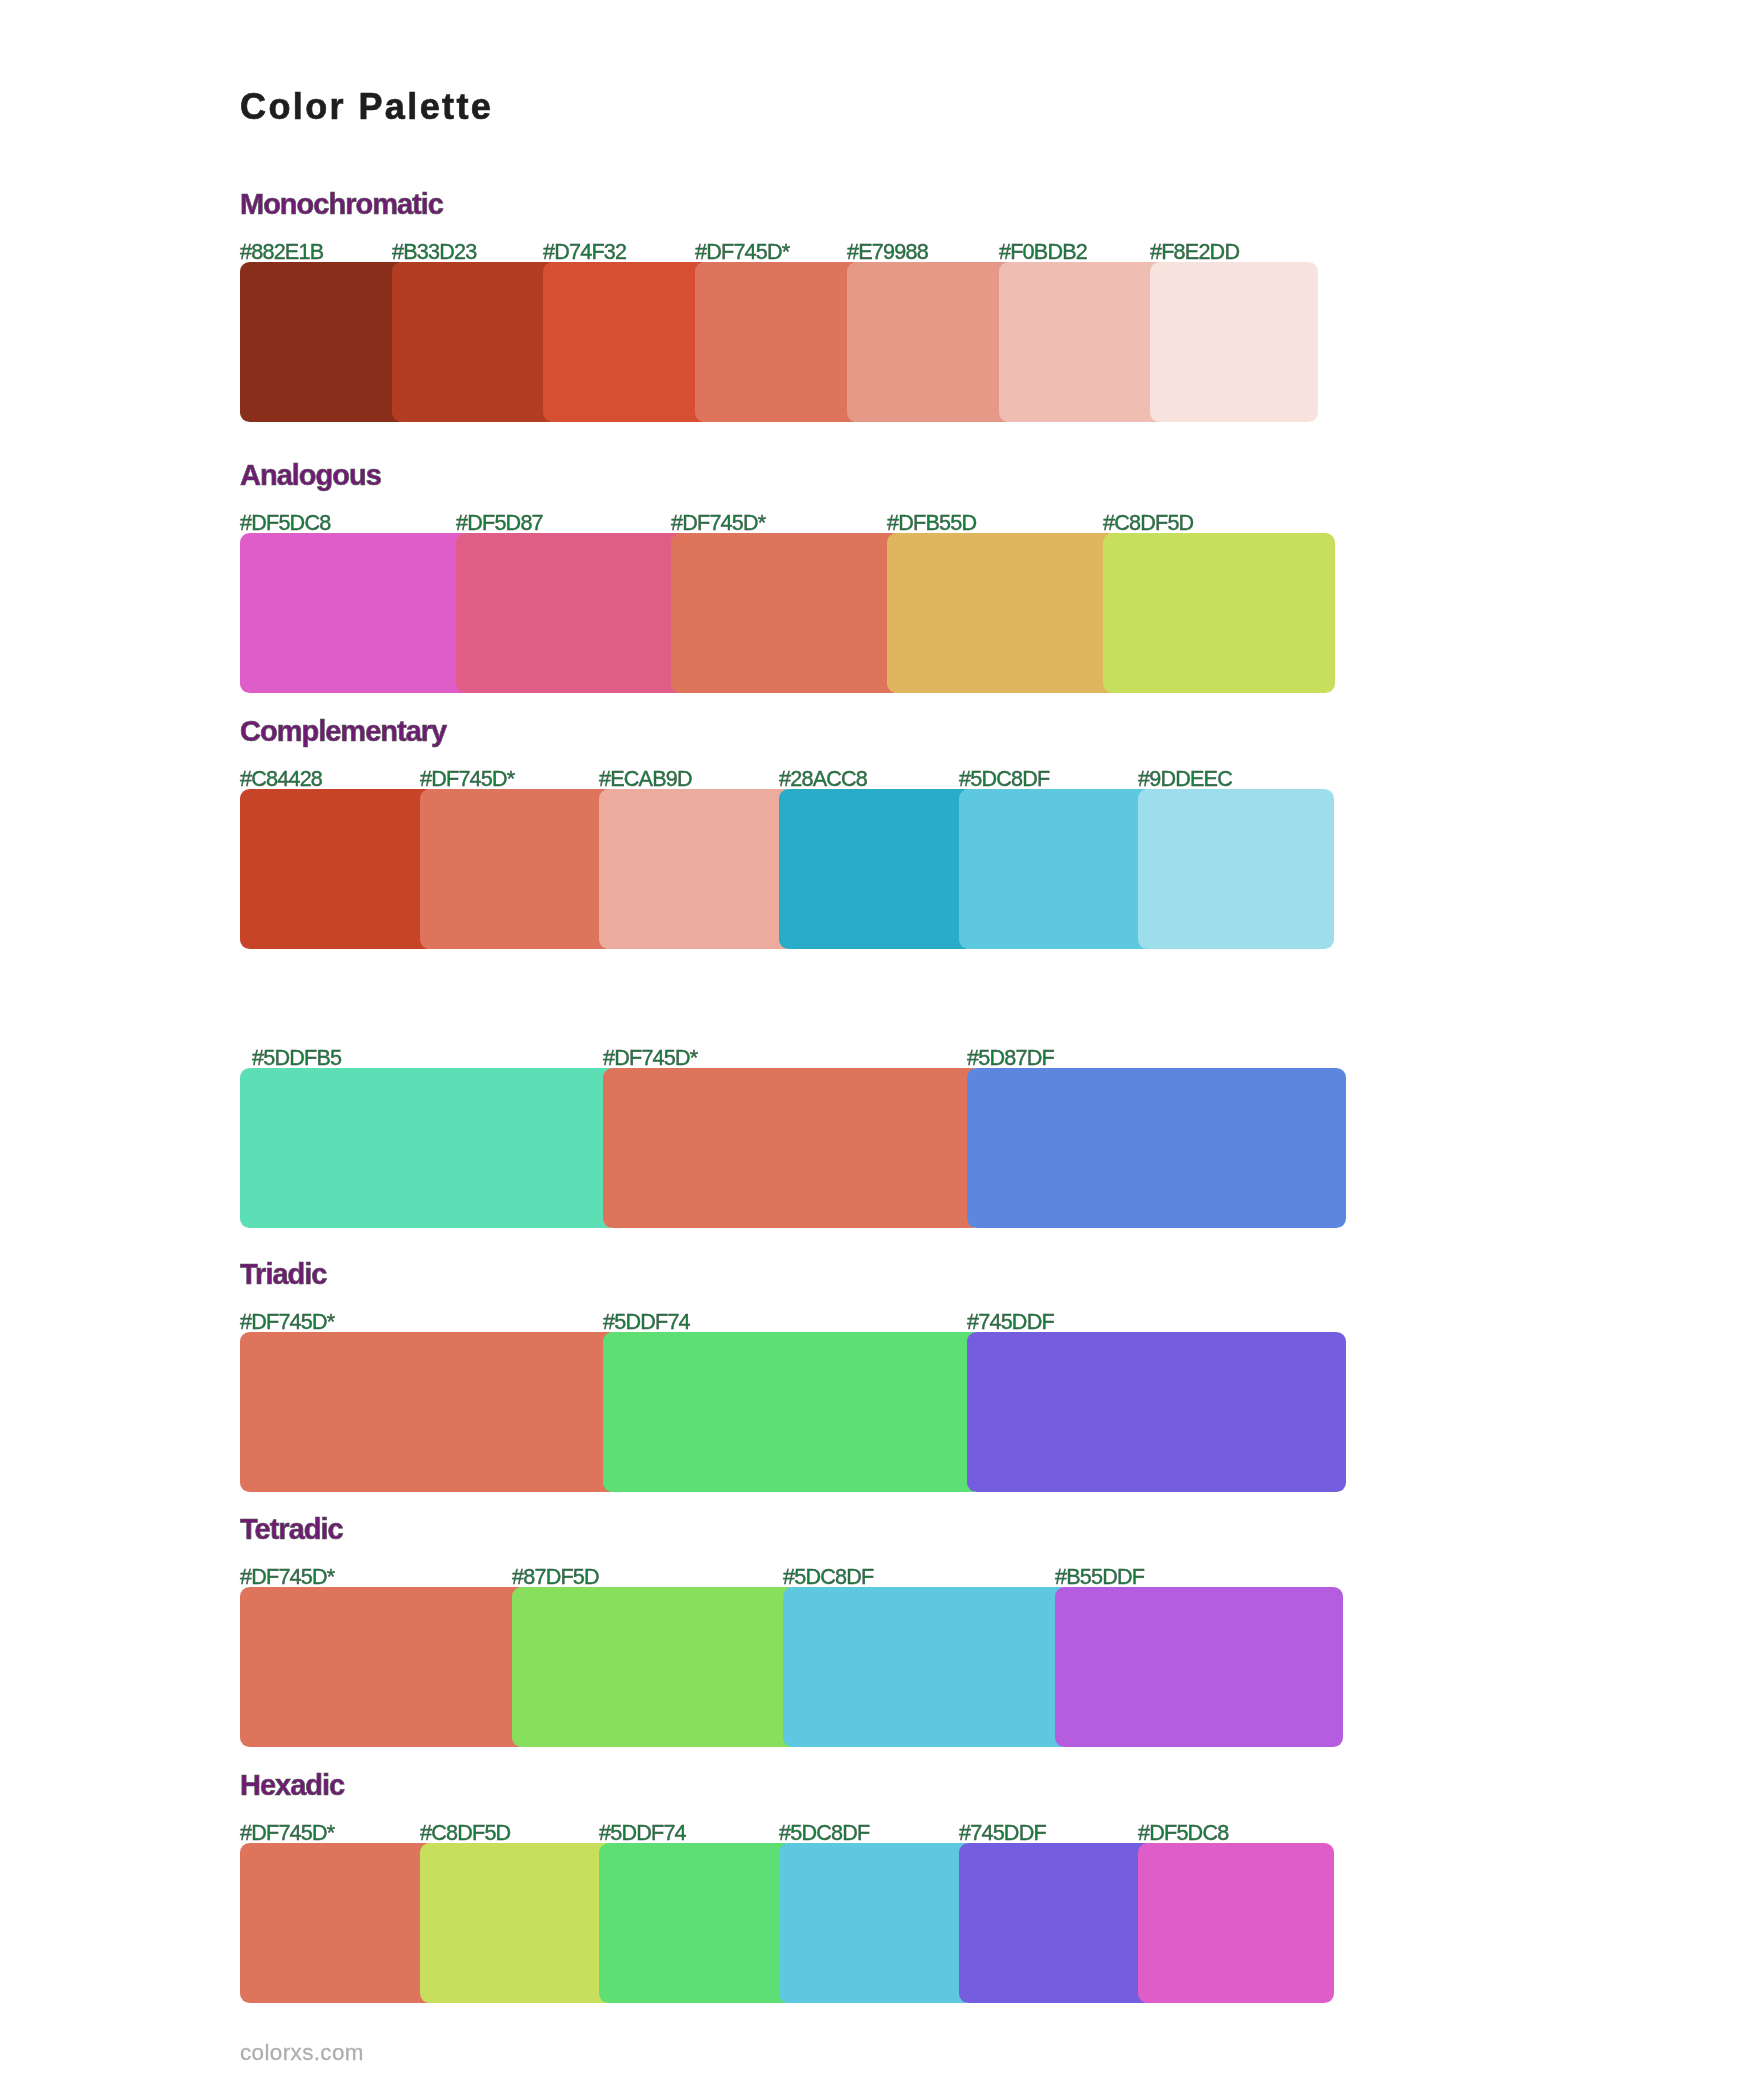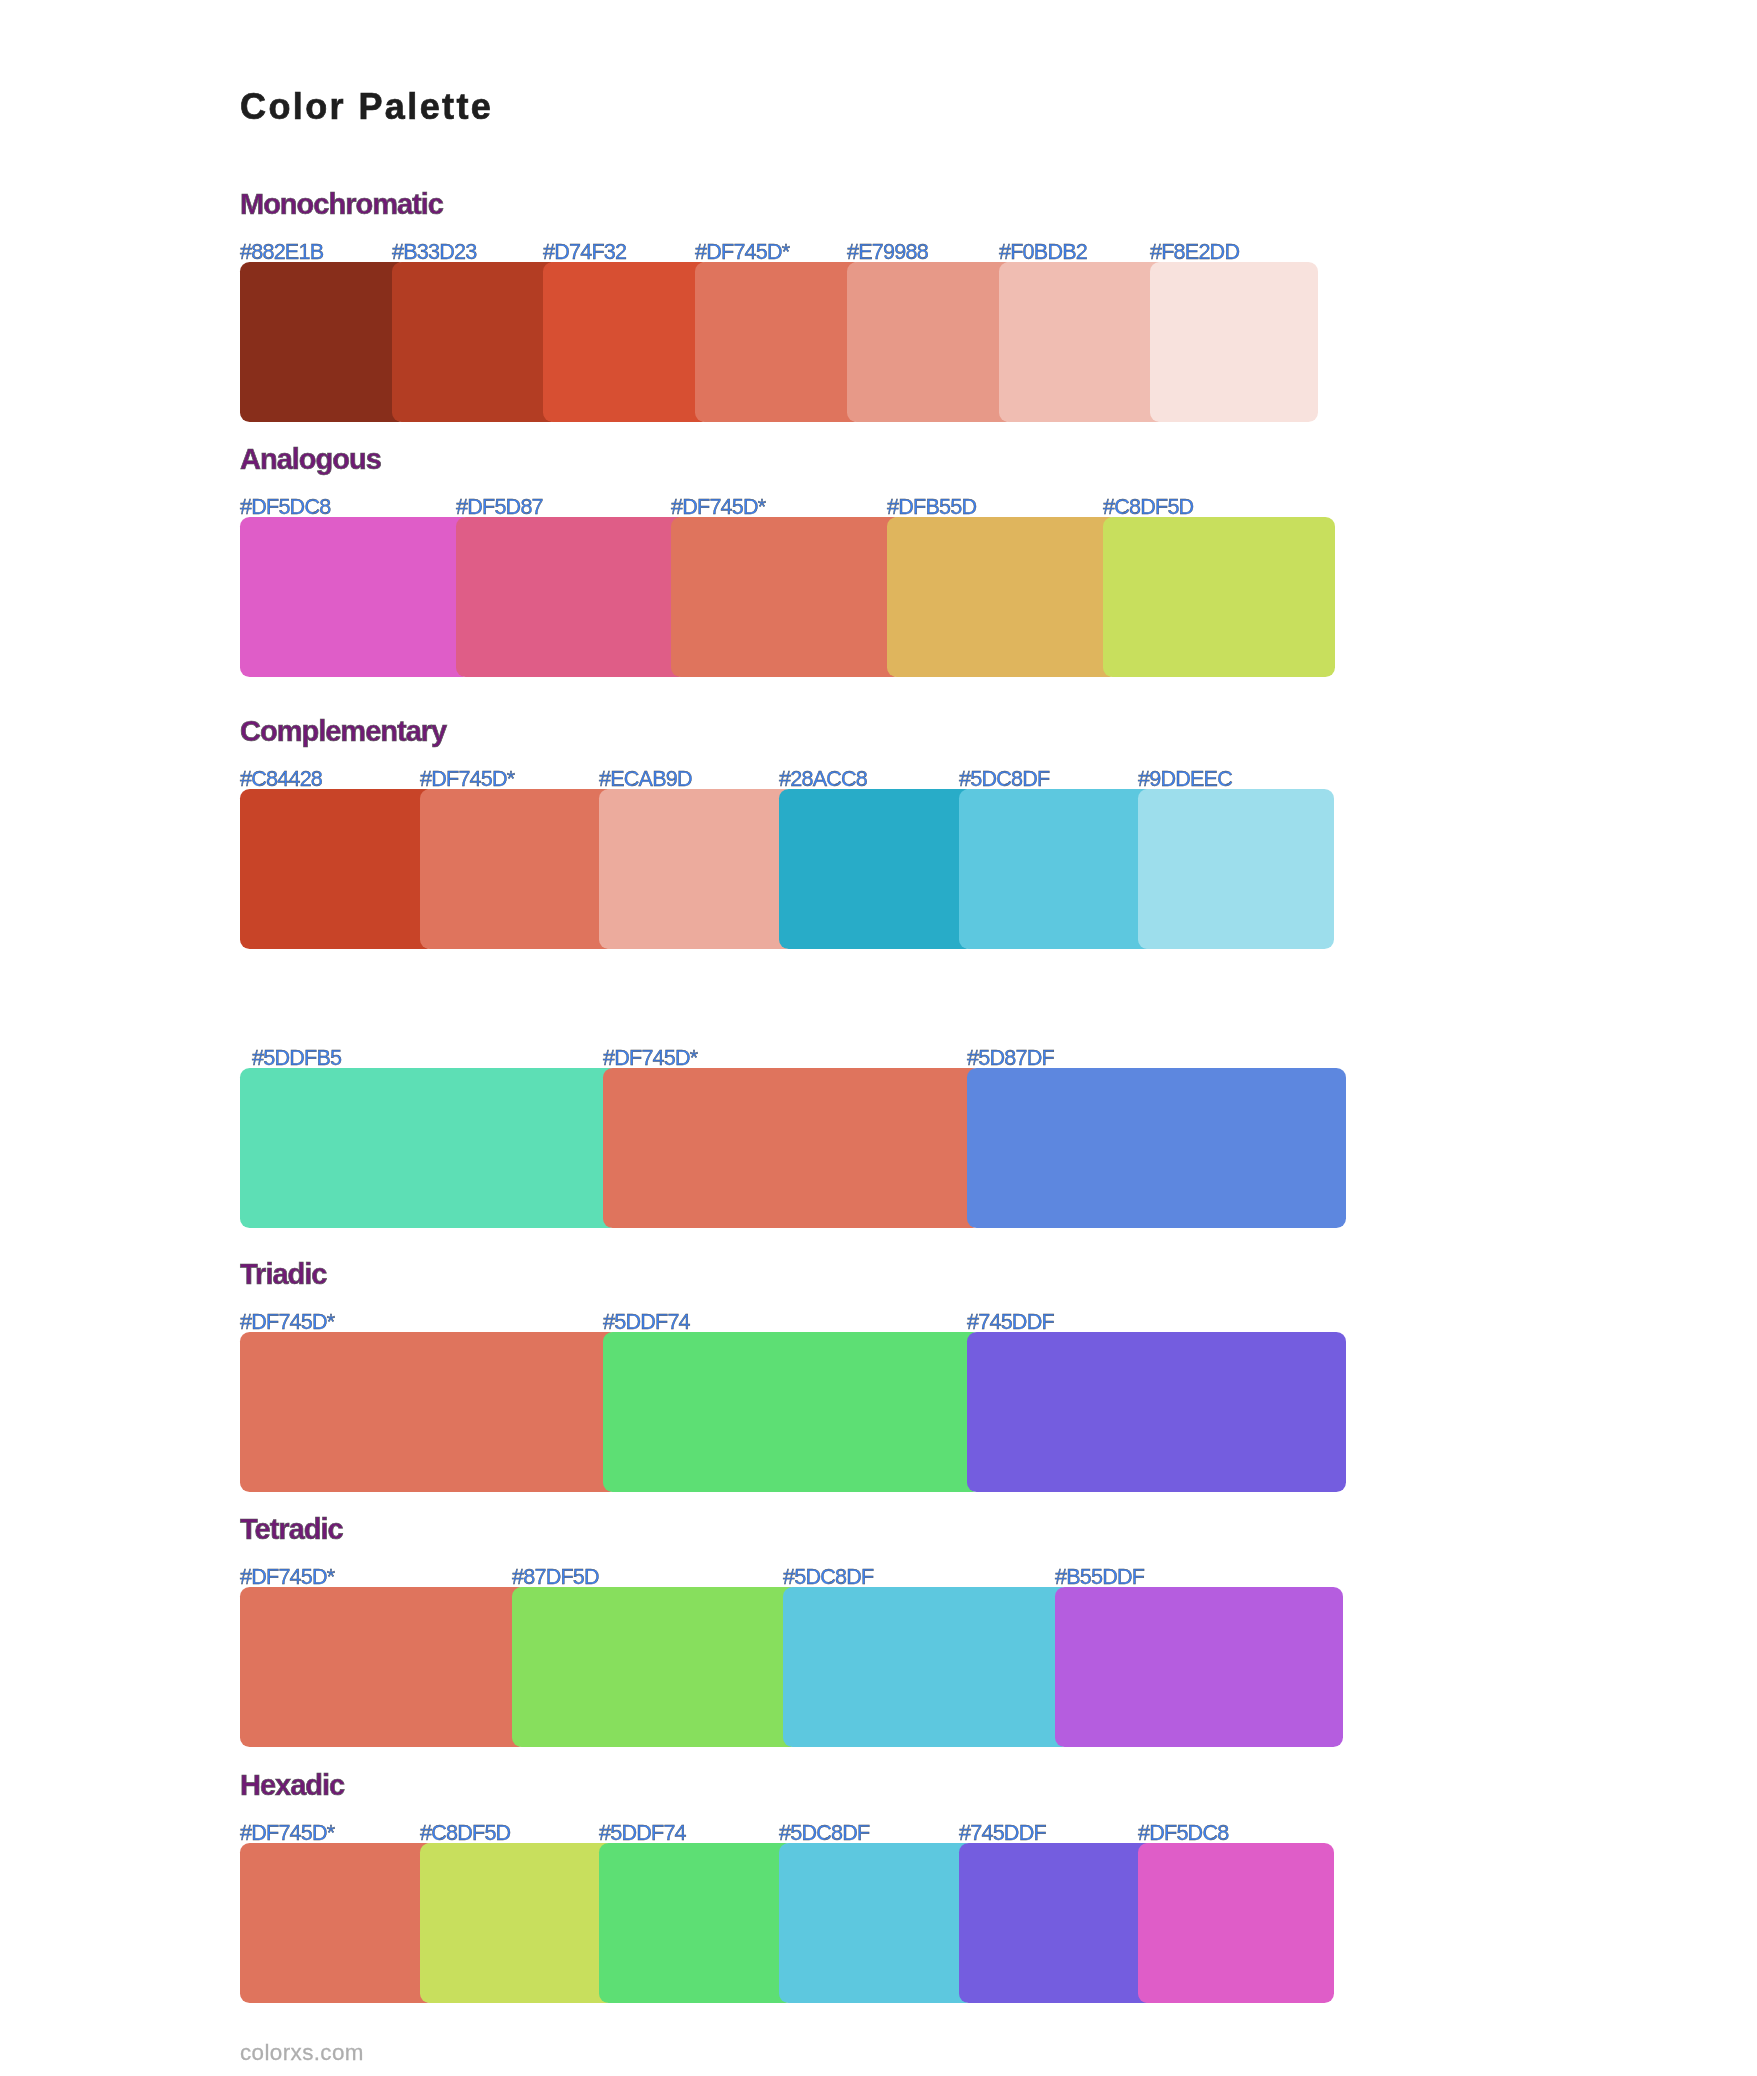--- a/index.html
+++ b/index.html
@@ -28,21 +28,21 @@
   
   .section{position:absolute;left:240px;width:1078px;height:226px;}
   .sec-title{
     position:absolute;left:0;top:-5.6px;
     font-size:29px;font-weight:700;color:#701a75;
     letter-spacing:-1px;-webkit-text-stroke:0.7px #565656;white-space:nowrap;line-height:1;
   }
   .swatch-labels{position:absolute;left:0;top:45px;width:1078px;height:19px;}
   .swatch-label{
     position:absolute;top:0;
-    font-size:21.6px;font-weight:400;color:#3b82f6;
+    font-size:21.6px;font-weight:400;color:#15803d;
     letter-spacing:-0.8px;-webkit-text-stroke:0.4px #4c4c4c;white-space:nowrap;line-height:1;
   }
   .swatch-row{position:absolute;left:0;top:66px;width:1078px;height:160px;}
   .swatch{
     position:absolute;top:0;height:160px;border-radius:9.6px;
   }
 
   
   .footer{
     position:absolute;left:240px;top:2042px;
@@ -72,21 +72,21 @@
     <div class="swatch-row">
       <div class="swatch" style="left: 0px; width: 168px; z-index: 1; background-color: rgb(136, 46, 27);"></div>
       <div class="swatch" style="left: 152px; width: 168px; z-index: 2; background-color: rgb(179, 61, 35);"></div>
       <div class="swatch" style="left: 303px; width: 168px; z-index: 3; background-color: rgb(215, 79, 50);"></div>
       <div class="swatch" style="left: 455px; width: 168px; z-index: 4; background-color: rgb(223, 116, 93);"></div>
       <div class="swatch" style="left: 607px; width: 168px; z-index: 5; background-color: rgb(231, 153, 136);"></div>
       <div class="swatch" style="left: 759px; width: 168px; z-index: 6; background-color: rgb(240, 189, 178);"></div>
       <div class="swatch" style="left: 910px; width: 168px; z-index: 7; background-color: rgb(248, 226, 221);"></div>
     </div>
   </section>
-  <section class="section" style="top:451px">
+  <section class="section" style="top:467px">
     <h2 class="sec-title">Analogous</h2>
     <div class="swatch-labels">
       <span class="swatch-label" style="left:0px">#DF5DC8</span>
       <span class="swatch-label" style="left:216px">#DF5D87</span>
       <span class="swatch-label" style="left:431px">#DF745D*</span>
       <span class="swatch-label" style="left:647px">#DFB55D</span>
       <span class="swatch-label" style="left:863px">#C8DF5D</span>
     </div>
     <div class="swatch-row">
       <div class="swatch" style="left: 0px; width: 232px; z-index: 1; background-color: rgb(223, 93, 200);"></div>

